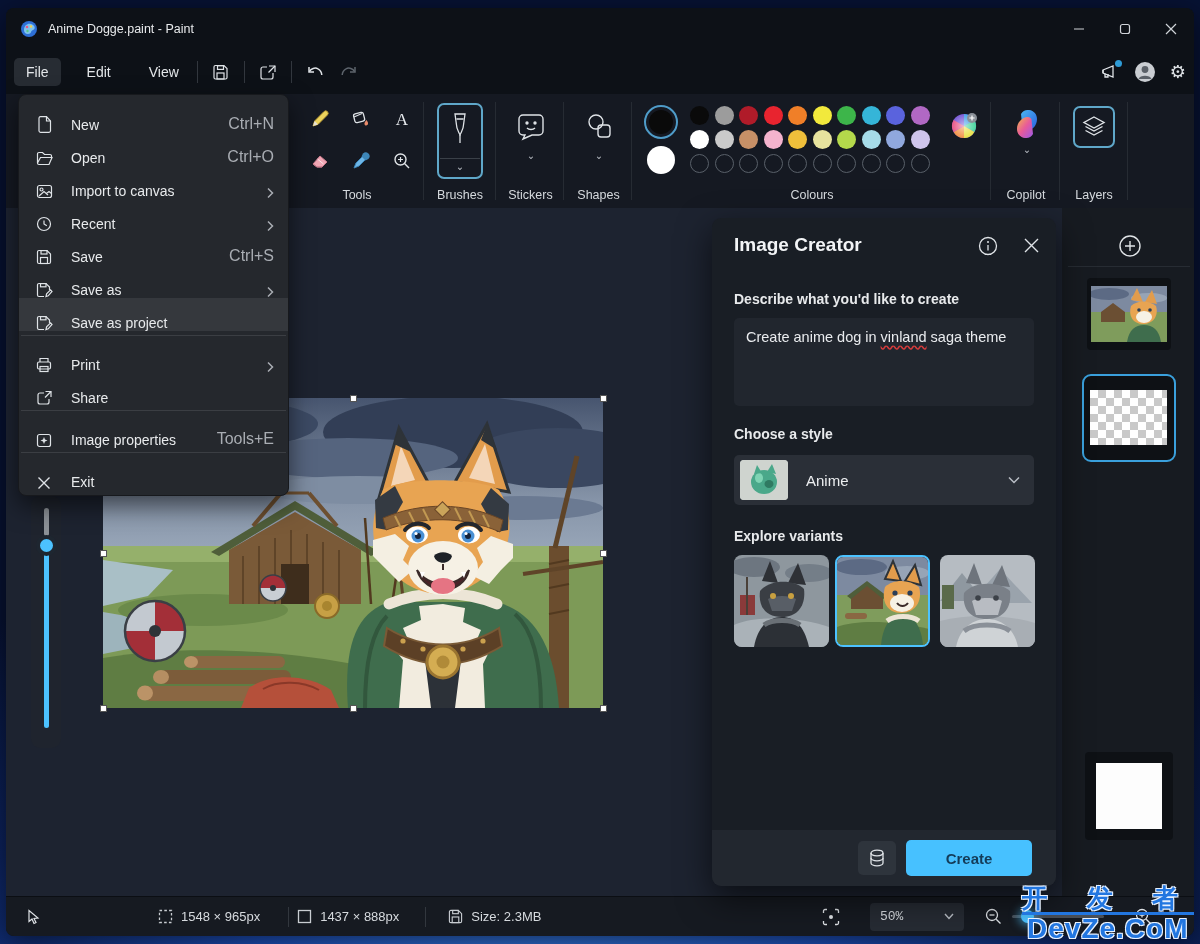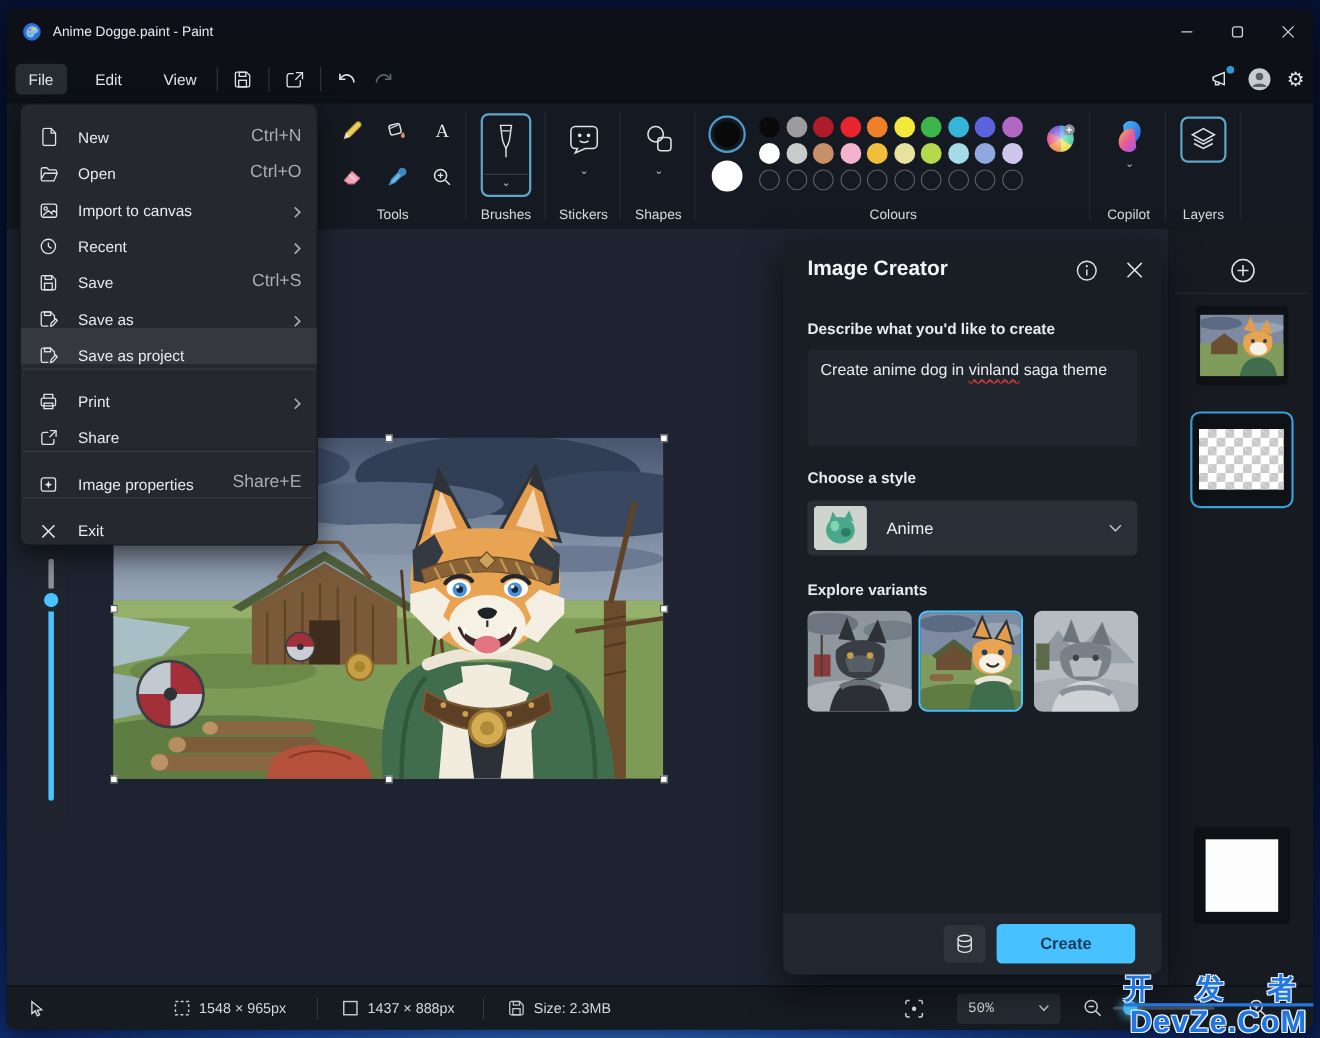--- a/index.html
+++ b/index.html
@@ -646,21 +646,21 @@
       </div>
       <div class="fm-sep"></div>
       <div class="fm-item">
         <span class="fm-ic">
             <svg width="16" height="15" viewBox="0 0 16 15" fill="none" stroke="#dfe3e7" stroke-width="1.2">
               <rect x="1.5" y="1.5" width="13" height="12" rx="2"></rect>
               <path d="M8 4 L9 6.5 L11.5 7.5 L9 8.5 L8 11 L7 8.5 L4.5 7.5 L7 6.5 Z" fill="#dfe3e7" stroke="none"></path>
             </svg>
           </span>
         <span>Image properties</span>
-        <span class="fm-right">Share+E</span>
+        <span class="fm-right">Tools+E</span>
       </div>
       <div class="fm-sep"></div>
       <div class="fm-item">
         <span class="fm-ic">
             <svg width="14" height="14" viewBox="0 0 14 14" fill="none" stroke="#dfe3e7" stroke-width="1.4">
               <path d="M1.5 1.5 L12.5 12.5 M12.5 1.5 L1.5 12.5"></path>
             </svg>
           </span>
         <span>Exit</span>
       </div>
@@ -817,21 +817,21 @@
       </span>
       <div class="sb-group" style="margin-left:118px">
         <span>
             <svg width="15" height="15" viewBox="0 0 15 15" fill="none" stroke="#c9cdd2" stroke-width="1.3" stroke-dasharray="2.6 2.2">
               <rect x="1.5" y="1.5" width="12" height="12"></rect>
             </svg>
           </span>
         <span>1548 × 965px</span>
       </div>
       <div class="sb-sep" style="margin-left:28px"></div>
-      <div class="sb-group" style="margin-left:22px">
+      <div class="sb-group" style="margin-left:8px">
         <span>
             <svg width="15" height="15" viewBox="0 0 15 15" fill="none" stroke="#c9cdd2" stroke-width="1.3">
               <rect x="1.5" y="1.5" width="12" height="12"></rect>
             </svg>
           </span>
         <span>1437 × 888px</span>
       </div>
       <div class="sb-sep" style="margin-left:26px"></div>
       <div class="sb-group" style="margin-left:22px">
         <span>

